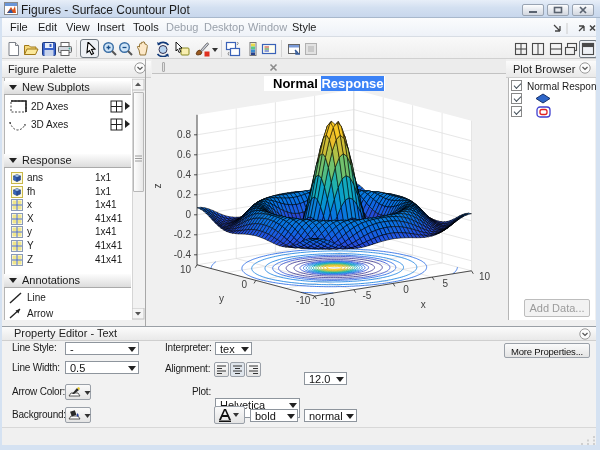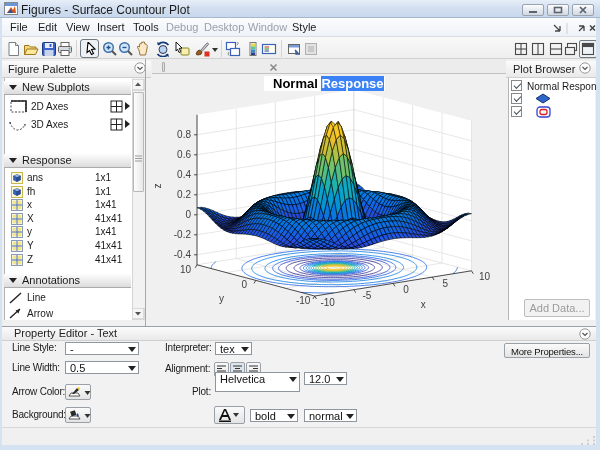--- a/index.html
+++ b/index.html
@@ -2134,21 +2134,21 @@
 <div class="abs btnish" style="left:65px;top:384px;width:26px;height:16px"></div>
 <svg class="abs" style="left:68px;top:386px" width="14" height="12">
       <path d="M1 10 H12 L10 7 H3 Z" fill="#fff" stroke="#333" stroke-width="0.8"></path>
       <path d="M4 8 L9 2 L11 4 L6 8 Z" fill="#2a2a2a"></path>
       <path d="M9 2 L11 1 L12 3 L11 4 Z" fill="#e8c820"></path>
     </svg>
 <svg class="abs" style="left:84px;top:390px" width="7" height="7">
       <path d="M0.5 1 L3.5 5 L6.5 1 Z" fill="#333"></path>
     </svg>
 <div class="abs pelab" style="left:192px;top:386px">Plot:</div>
-<div class="abs dd" style="left:215px;top:372px;width:85px;height:20px">Helvetica<span class="ar"></span></div>
+<div class="abs dd" style="left:215px;top:398px;width:85px;height:20px">Helvetica<span class="ar"></span></div>
 <div class="abs dd" style="left:304px;top:372px;width:43px;height:13px">12.0<span class="ar"></span></div>
 <div class="abs pelab" style="left:12px;top:409px">Background:</div>
 <div class="abs btnish" style="left:65px;top:407px;width:26px;height:16px"></div>
 <svg class="abs" style="left:68px;top:409px" width="14" height="12">
       <path d="M1 10 H12 L10 7 H3 Z" fill="#fff" stroke="#333" stroke-width="0.8"></path>
       <path d="M3 2 L8 2 L8 7 L3 7 Z" fill="#2a2a2a" transform="rotate(-20 5 5)"></path>
       <path d="M9.5 4 Q11.5 6.5 10 7.5 Q8.5 8 8.8 6 Z" fill="#203a9a"></path>
     </svg>
 <svg class="abs" style="left:84px;top:413px" width="7" height="7">
       <path d="M0.5 1 L3.5 5 L6.5 1 Z" fill="#333"></path>

